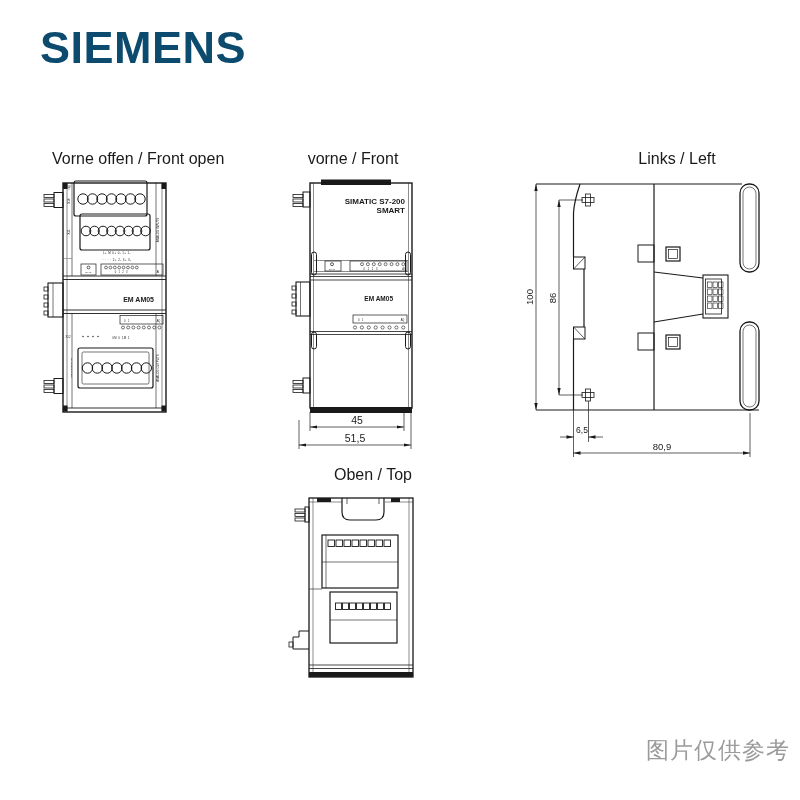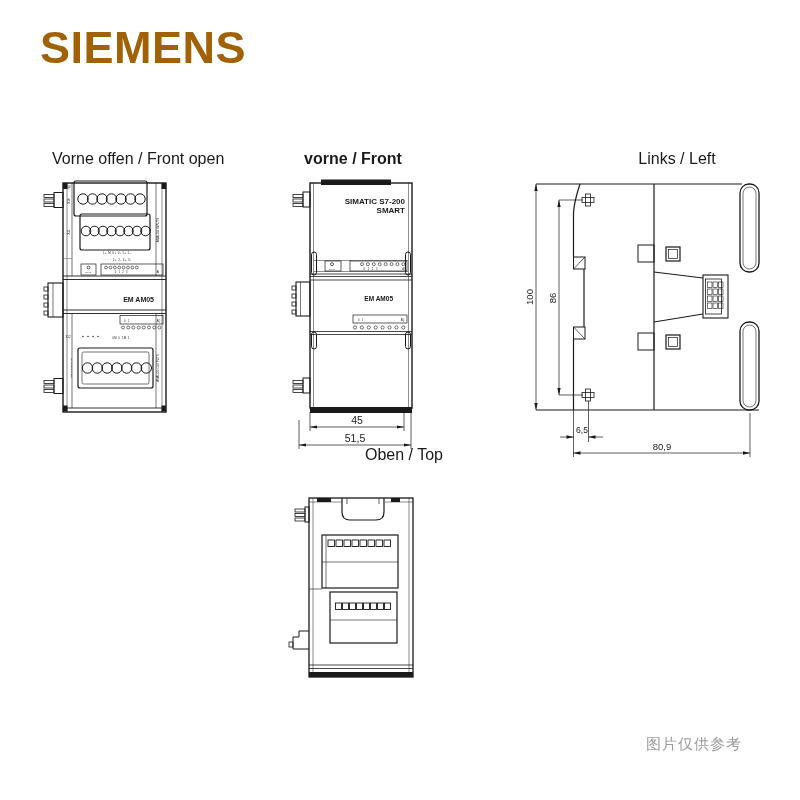--- a/index.html
+++ b/index.html
@@ -2,33 +2,33 @@
 <html><head>
 <meta charset="utf-8">
 <style>
   html,body{margin:0;padding:0;background:#fff;}
   body{width:800px;height:800px;position:relative;font-family:"Liberation Sans",sans-serif;overflow:hidden;}
   .logo{position:absolute;left:40px;top:22px;font-size:45px;font-weight:bold;letter-spacing:.5px;color:#009C9C;}
   .view-title{position:absolute;font-size:16px;color:#1a1a1a;white-space:nowrap;}
   .vt-center{text-align:center;}
   svg{position:absolute;overflow:visible;}
   svg text{fill:#1a1a1a;font-family:"Liberation Sans",sans-serif;}
-  .footer-note{position:absolute;left:646px;top:735px;font-size:15px;color:#9b9b9b;letter-spacing:1px;}
+  .footer-note{position:absolute;left:646px;top:735px;font-size:23px;color:#9b9b9b;letter-spacing:1px;}
   .ln{stroke:#1a1a1a;fill:none;}
   .fl{fill:#1a1a1a;stroke:none;}
 </style>
 </head>
 <body>
 
-<div class="logo" style="color: #a16207;">SIEMENS</div>
+<div class="logo" style="color: #0c4a6e;">SIEMENS</div>
 
 <div class="view-title" style="left:52px;top:150px;">Vorne offen / Front open</div>
-<div class="view-title vt-center" style="left:283px;top:150px;width:140px;font-weight:bold;">vorne / Front</div>
+<div class="view-title vt-center" style="left:283px;top:150px;width:140px;">vorne / Front</div>
 <div class="view-title vt-center" style="left:528px;top:150px;width:250px;padding-left:24px;">Links / Left</div>
-<div class="view-title vt-center" style="left:283px;top:446px;width:140px;padding-left:20px;text-align:right;">Oben / Top</div>
+<div class="view-title vt-center" style="left:283px;top:466px;width:140px;padding-left:20px;">Oben / Top</div>
 
 <svg style="left:41px;top:168px;" width="140" height="250" viewBox="0 0 140 250">
   <g>
     <rect class="ln" x="22" y="15" width="103" height="229" stroke-width="1.4"></rect>
     <line class="ln" x1="26" y1="15" x2="26" y2="244" stroke-width="0.5"></line>
     <line class="ln" x1="121" y1="15" x2="121" y2="244" stroke-width="0.5"></line>
     <line class="ln" x1="22" y1="108" x2="125" y2="108" stroke-width="0.9"></line>
     <line class="ln" x1="22" y1="111.5" x2="125" y2="111.5" stroke-width="0.9"></line>
     <line class="ln" x1="22" y1="142" x2="125" y2="142" stroke-width="0.9"></line>
     <line class="ln" x1="22" y1="145.5" x2="125" y2="145.5" stroke-width="0.9"></line>

